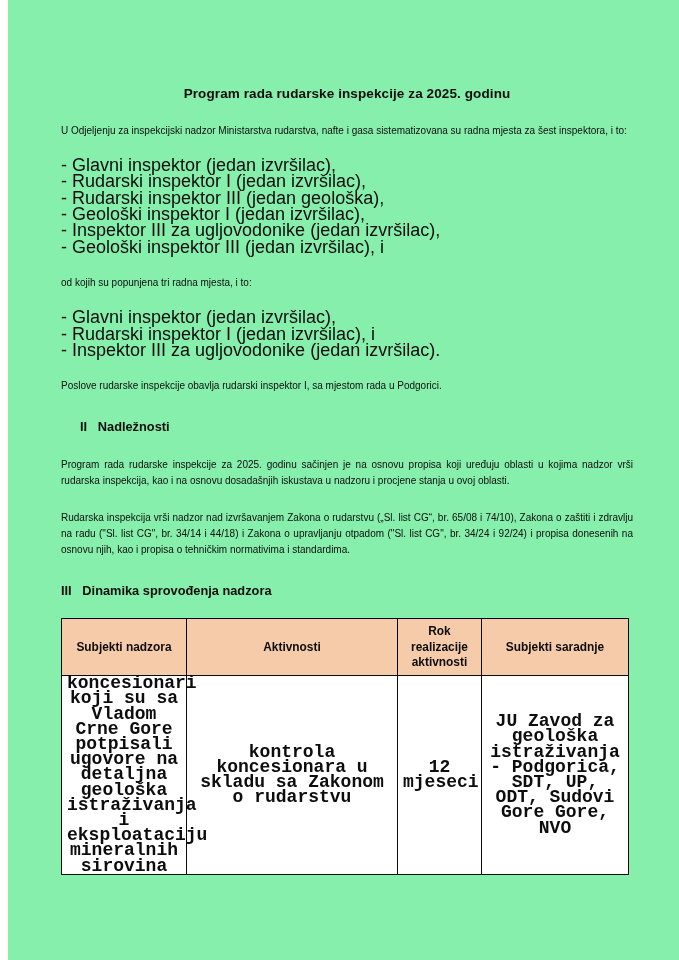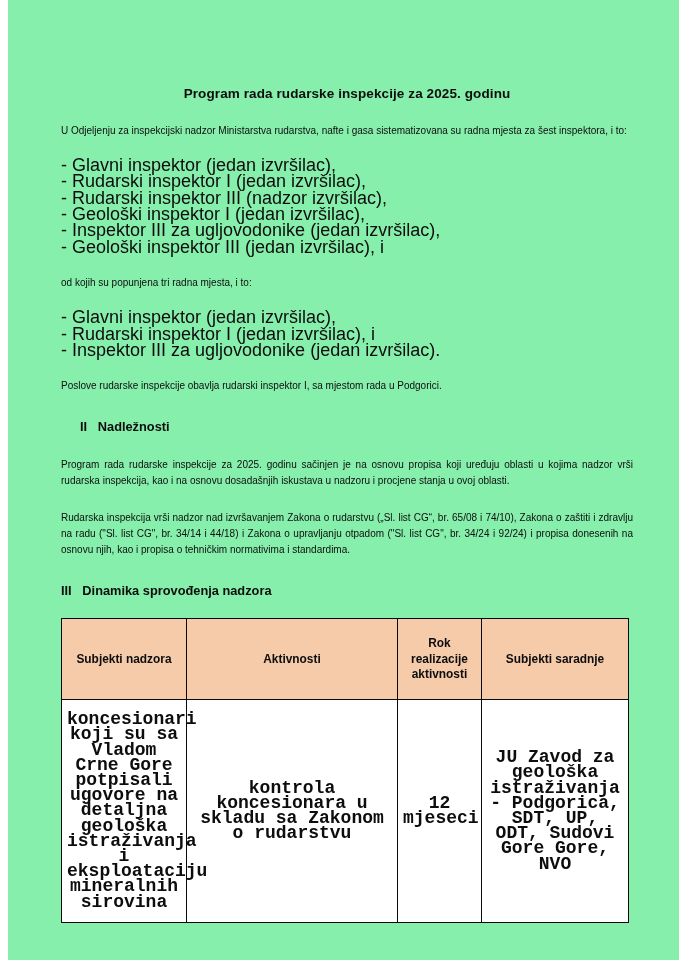--- a/index.html
+++ b/index.html
@@ -90,21 +90,21 @@
     border-collapse: collapse;
     width: 567px;
     table-layout: fixed;
     font-size: 11.6px;
   }
   table.dyn th,
   table.dyn td {
     border: 1px solid #0a0a0a;
     text-align: center;
     font-weight: bold;
-    padding: 12px 5px;
+    padding: 0 5px;
     line-height: 15.2px;
   }
   table.dyn thead th {
     background: #f6cbaa;
     height: 56px;
     vertical-align: middle;
     font-size: 11.9px;
   }
   table.dyn tbody td {
     background: #ffffff;
@@ -125,21 +125,21 @@
   <div class="content">
 
     <h1 class="doc-title">Program rada rudarske inspekcije za 2025. godinu</h1>
 
 
     <p class="para p-intro">U Odjeljenju za inspekcijski nadzor Ministarstva rudarstva, nafte i gasa sistematizovana su radna mjesta za šest inspektora, i to:</p>
 
     <ul class="list l-first">
       <li>- Glavni inspektor (jedan izvršilac),</li>
       <li>- Rudarski inspektor I (jedan izvršilac),</li>
-      <li>- Rudarski inspektor III (nadzor izvršilac),</li>
+      <li>- Rudarski inspektor III (jedan geološka),</li>
       <li>- Geološki inspektor I (jedan izvršilac),</li>
       <li>- Inspektor III za ugljovodonike (jedan izvršilac),</li>
       <li>- Geološki inspektor III (jedan izvršilac), i</li>
     </ul>
 
     <p class="para p-mid">od kojih su popunjena tri radna mjesta, i to:</p>
 
     <ul class="list l-second">
       <li>- Glavni inspektor (jedan izvršilac),</li>
       <li>- Rudarski inspektor I (jedan izvršilac), i</li>

